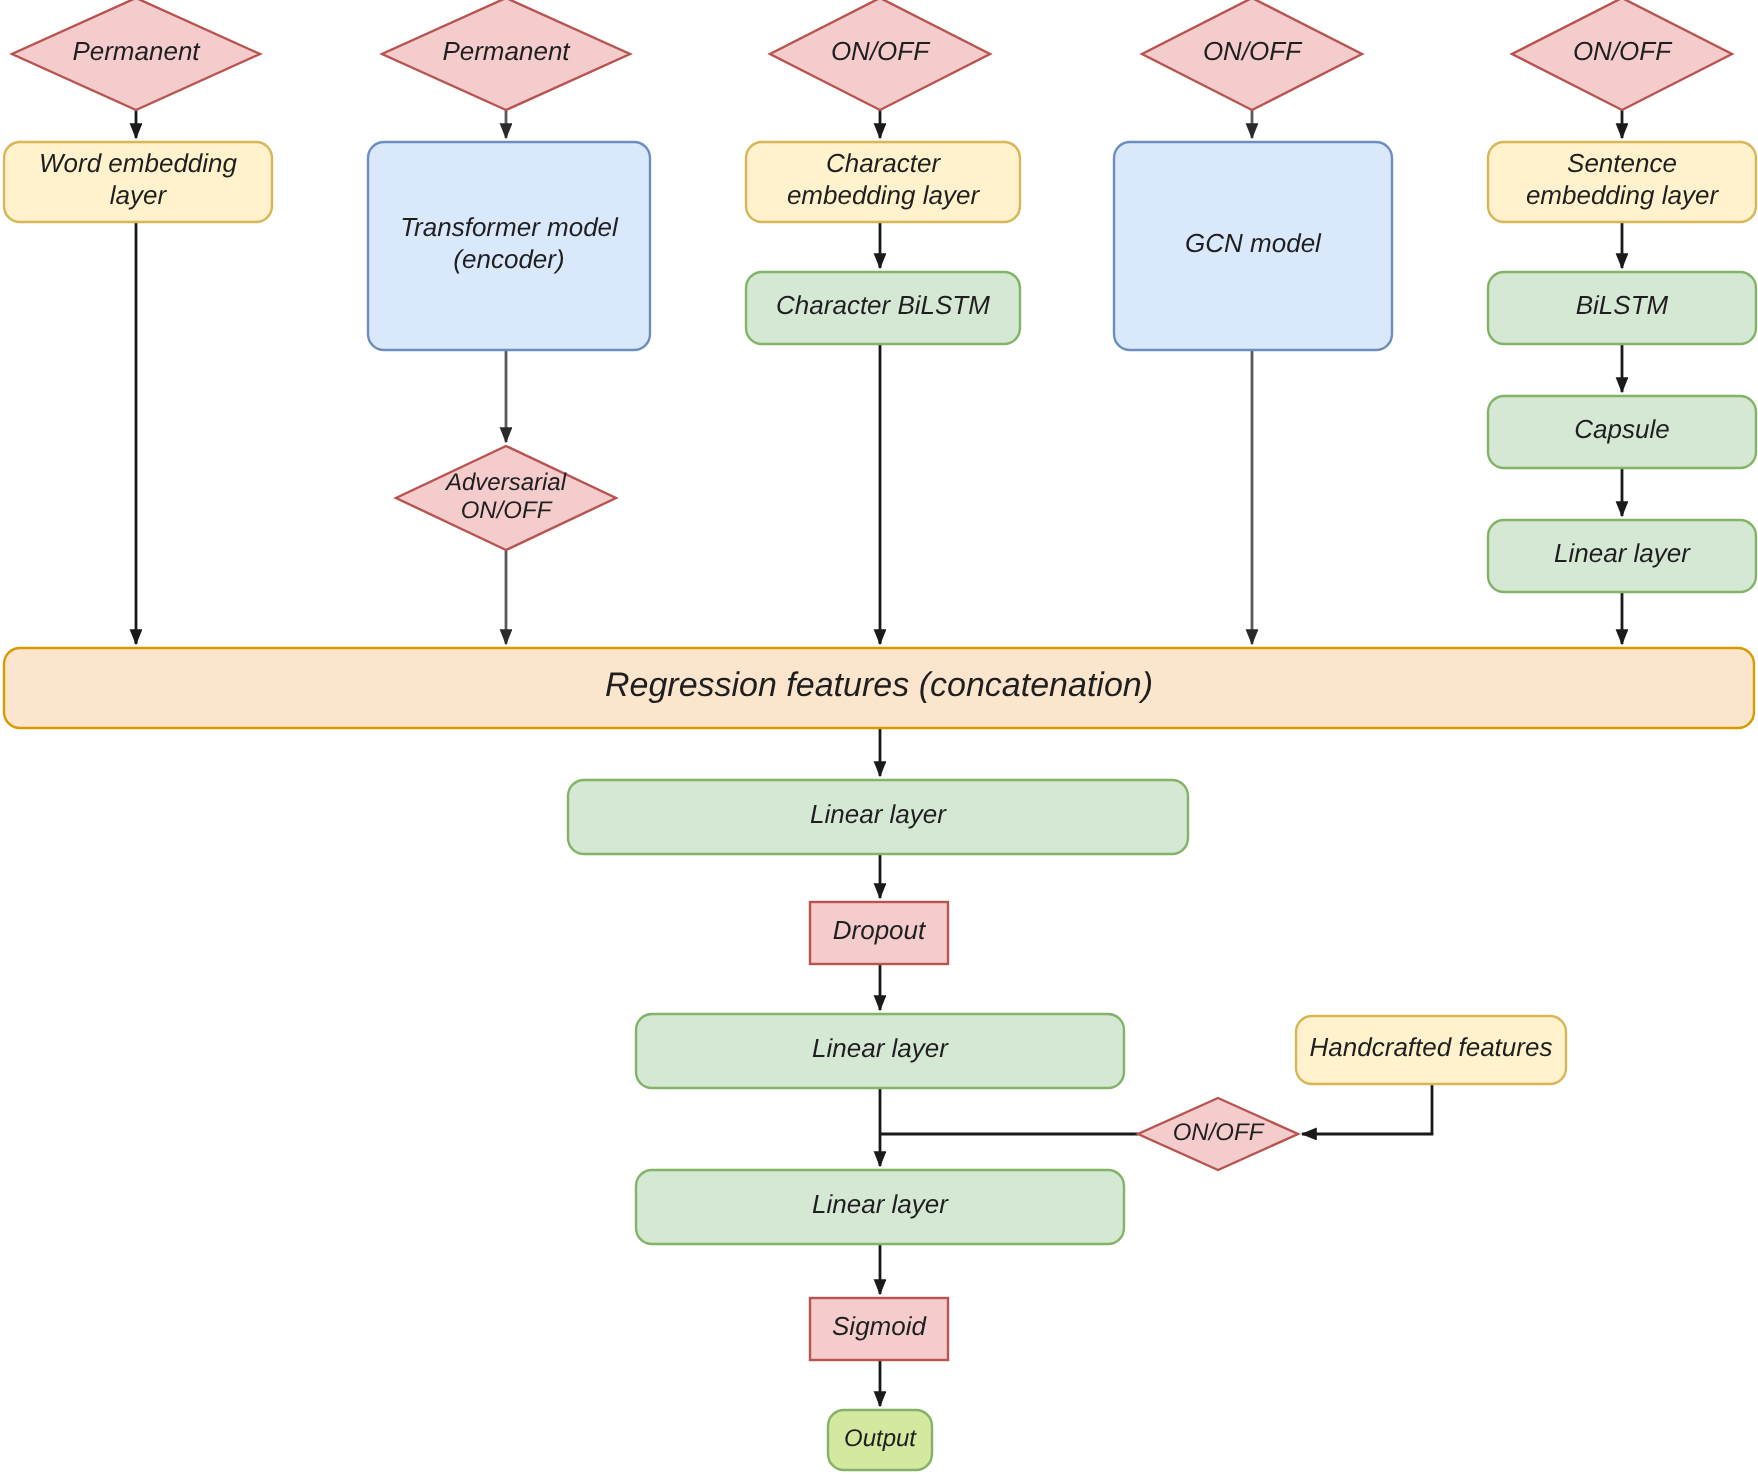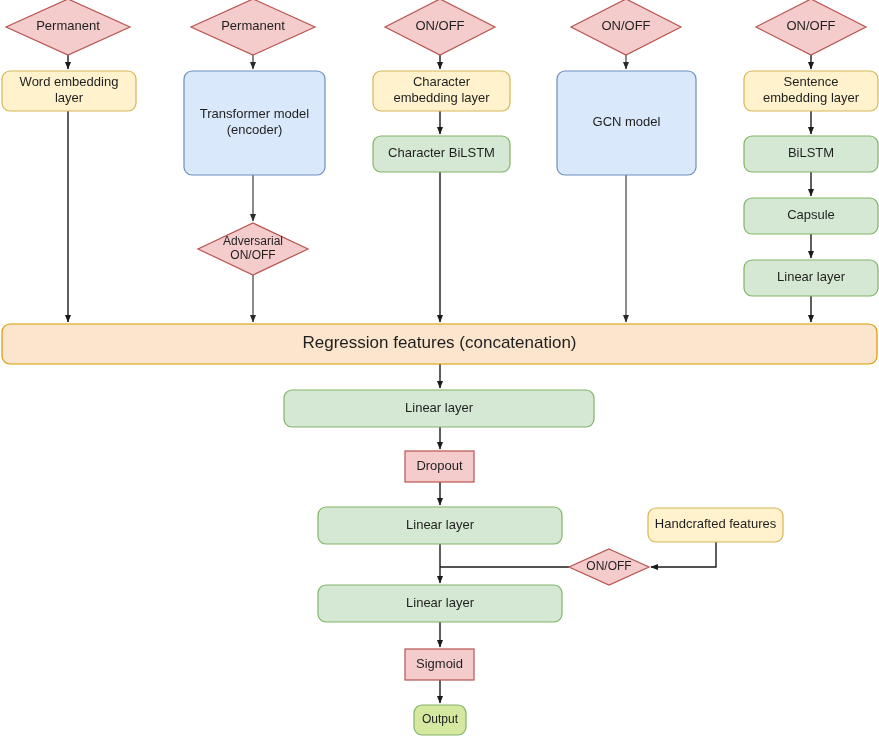--- a/index.html
+++ b/index.html
@@ -10,20 +10,21 @@
   body {
     width: 879px;
     height: 738px;
     font-family: "Liberation Sans", sans-serif;
     overflow: hidden;
   }
   #flow-root {
     position: relative;
     width: 879px;
     height: 562px;
+    font-style: italic;
   }
   svg#flow-svg {
     display: block;
     width: 879px;
     height: 738px;
   }
   .node-shape {
     stroke-width: 1.2;
   }
   .node-label {

